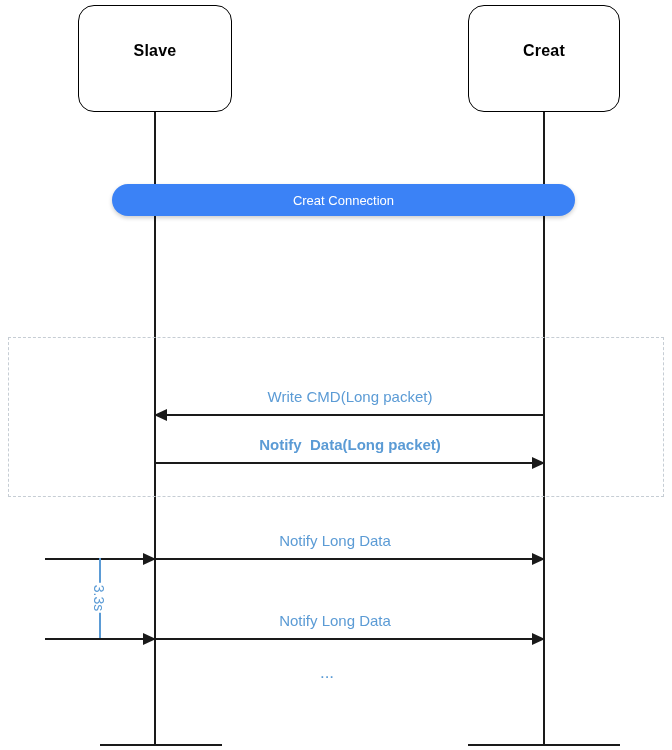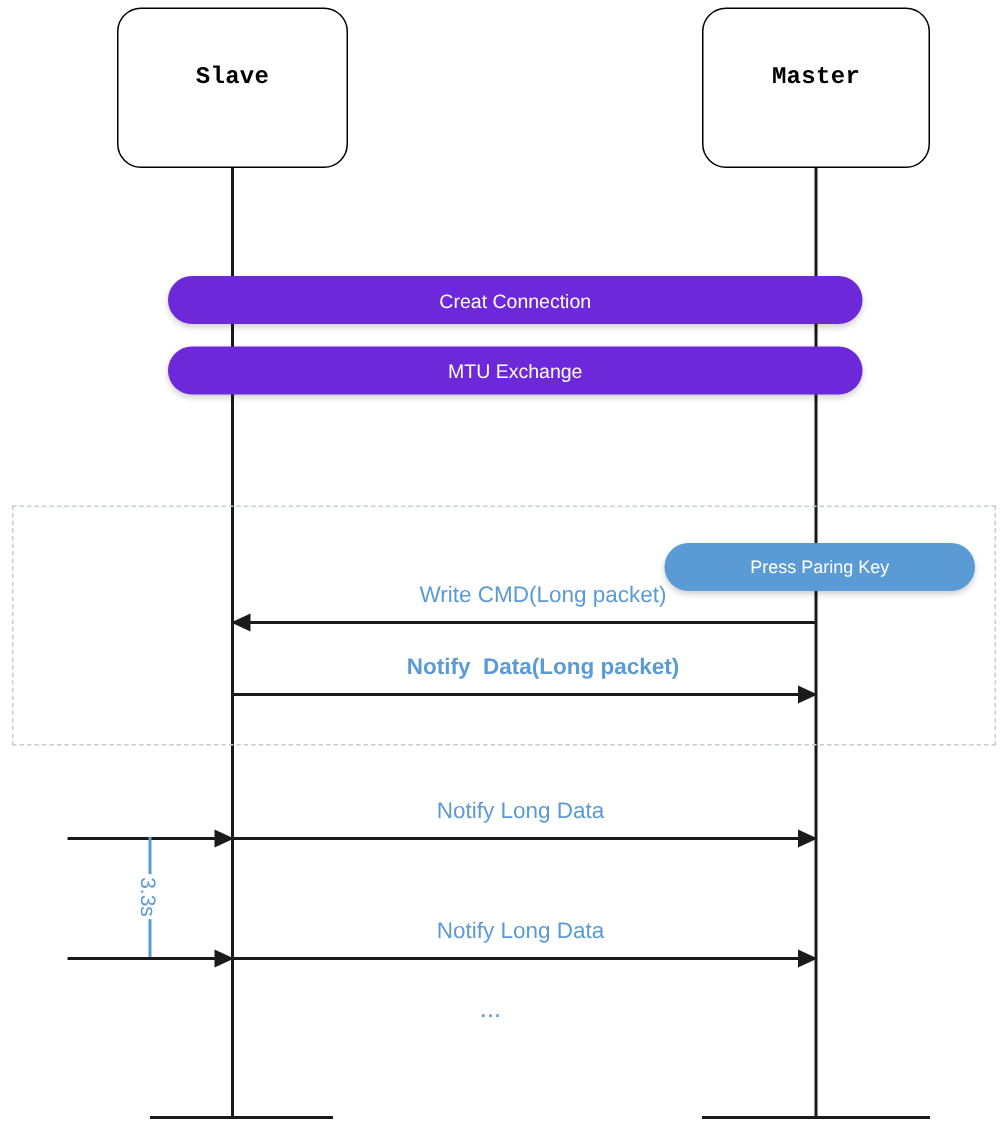--- a/index.html
+++ b/index.html
@@ -29,21 +29,20 @@
     display: flex;
     align-items: center;
     justify-content: center;
   }
   .actor-label {
     font-size: 16px;
     font-weight: bold;
     color: #000000;
     letter-spacing: 0.2px;
     transform: translateY(-8px);
-    font-family: Liberation Mono, monospace;
   }
   #actor-slave  { left: 78px;  top: 5px; width: 154px; height: 107px; }
   #actor-master { left: 468px; top: 5px; width: 152px; height: 107px; }
 
   
   .lifeline {
     position: absolute;
     width: 2.4px;
     background: #1a1a1a;
   }
@@ -55,21 +54,21 @@
     height: 2.4px;
     background: #1a1a1a;
   }
   #terminator-slave  { left: 100px; top: 744px; width: 122px; }
   #terminator-master { left: 468px; top: 744px; width: 152px; }
 
   
   .phase-bar {
     position: absolute;
     box-sizing: border-box;
-    background: #6d28d9;
+    background: #3b82f6;
     border-radius: 17px;
     display: flex;
     align-items: center;
     justify-content: center;
     color: #ffffff;
     font-size: 13px;
     box-shadow: 0 2px 4px rgba(0,0,0,0.20);
   }
   #phase-bar-0 { left: 112px; top: 184px; width: 463px; height: 32px; }
   #phase-bar-1 { left: 112px; top: 231px; width: 463px; height: 32px; }
@@ -129,21 +128,20 @@
     border-right: 13px solid #1a1a1a;
     left: -1px;
   }
   .msg-label {
     position: absolute;
     color: #5B9BD5;
     font-size: 15px;
     white-space: pre;
     text-align: center;
     transform: translateX(-50%);
-    margin-left: 12px;
   }
 
   #msg-write-cmd        { left: 155px; top: 414px; width: 389px; }
   #msg-write-cmd .lbl   { left: 195px; top: -26px; }
   #msg-notify-data      { left: 155px; top: 462px; width: 389px; }
   #msg-notify-data .lbl { left: 195px; top: -26px; font-weight: bold; }
 
   #msg-notify-long-1      { left: 45px; top: 558px; width: 499px; }
   #msg-notify-long-1 .lbl { left: 290px; top: -26px; }
   #msg-notify-long-2      { left: 45px; top: 638px; width: 499px; }
@@ -190,40 +188,34 @@
 </style>
 </head>
 <body>
 
 <div id="diagram">
 
   <div class="actor-box" id="actor-slave">
     <span class="actor-label">Slave</span>
   </div>
   <div class="actor-box" id="actor-master">
-    <span class="actor-label">Master</span>
+    <span class="actor-label">Creat</span>
   </div>
 
   <div class="lifeline" id="lifeline-slave"></div>
   <div class="lifeline" id="lifeline-master"></div>
   <div class="terminator" id="terminator-slave"></div>
   <div class="terminator" id="terminator-master"></div>
 
   <div class="phase-bar" id="phase-bar-0">
     <span>Creat Connection</span>
   </div>
-  <div class="phase-bar" id="phase-bar-1">
-    <span>MTU Exchange</span>
-  </div>
 
   <div id="pairing-group-frame"></div>
 
-  <div id="press-pairing-bar">
-    <span>Press Paring Key</span>
-  </div>
 
   <div class="msg" id="msg-write-cmd">
     <div class="msg-line" style="width:100%"></div>
     <div class="msg-head left"></div>
     <span class="msg-label lbl">Write CMD(Long packet)</span>
   </div>
 
   <div class="msg" id="msg-notify-data">
     <div class="msg-line" style="width:100%"></div>
     <div class="msg-head right"></div>

